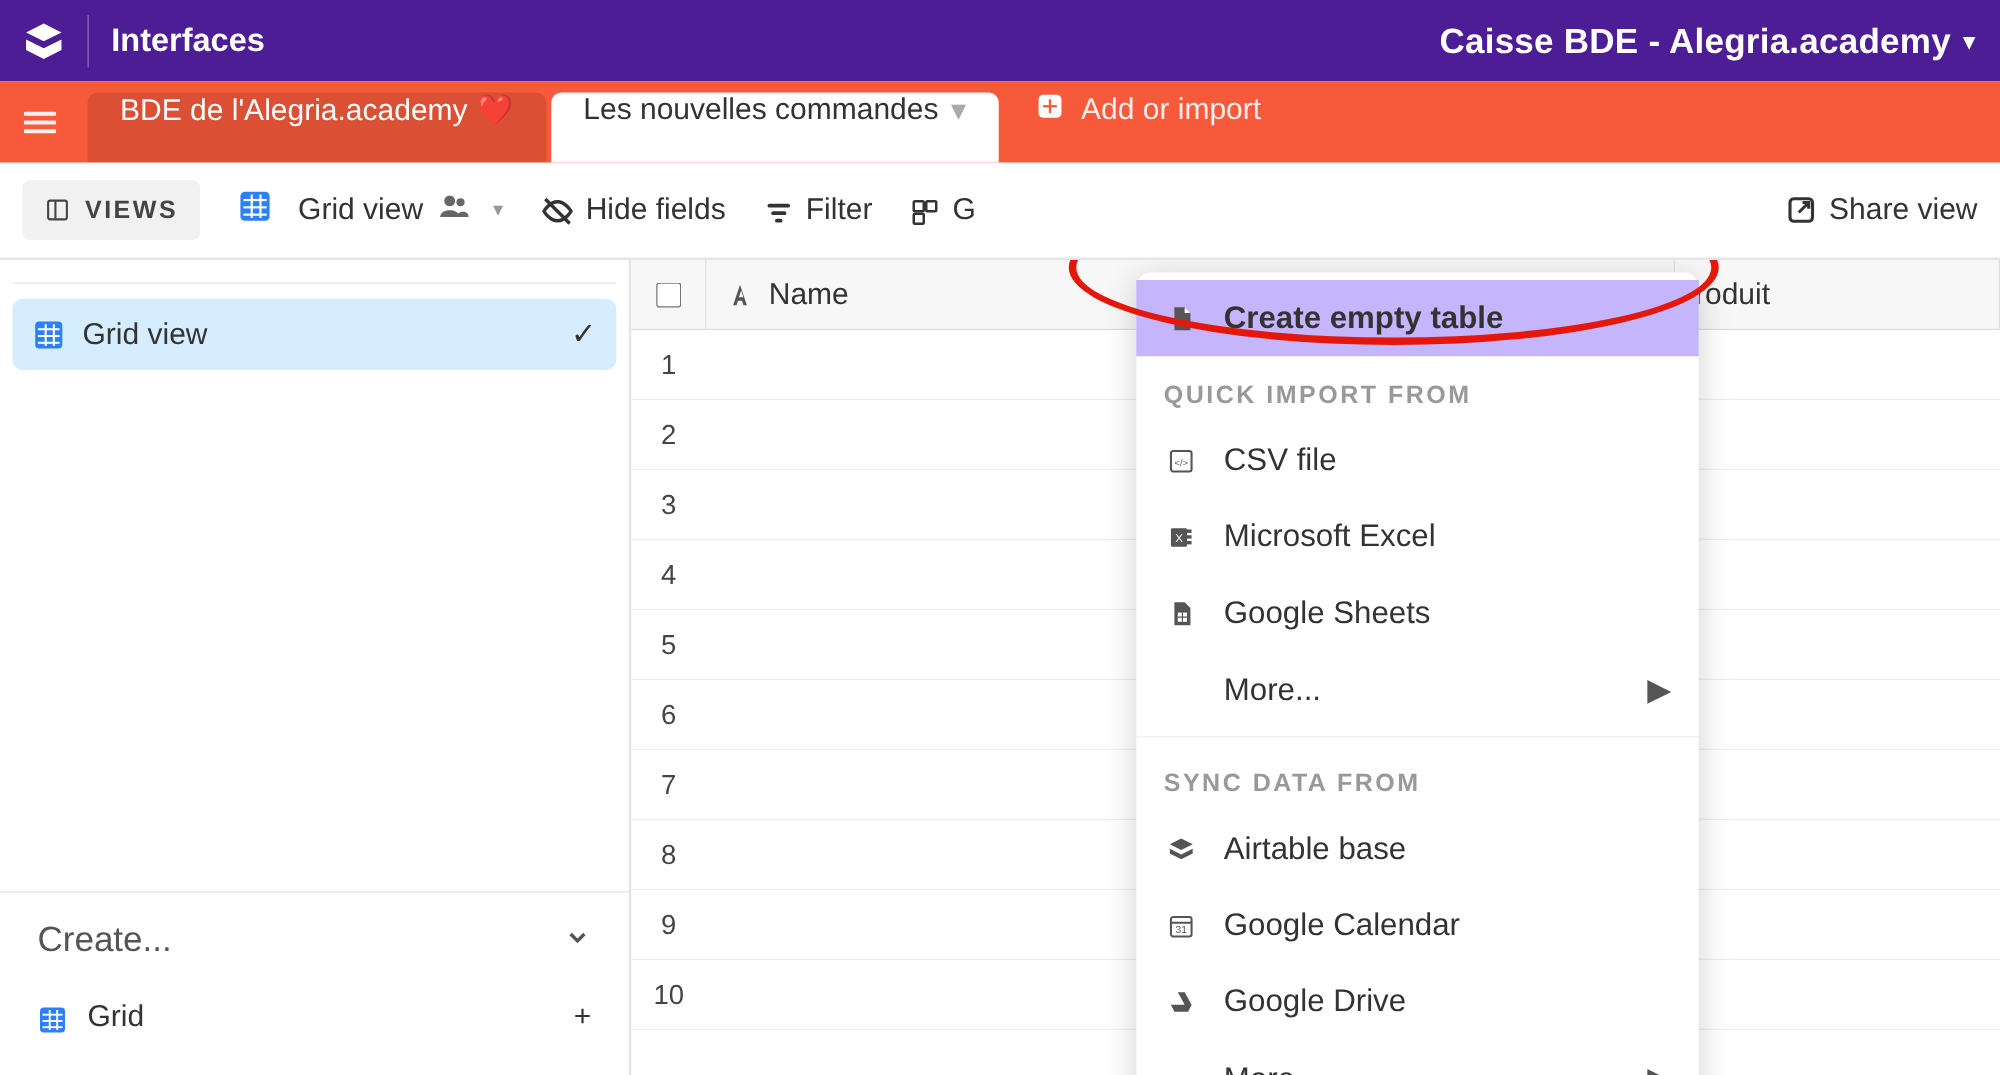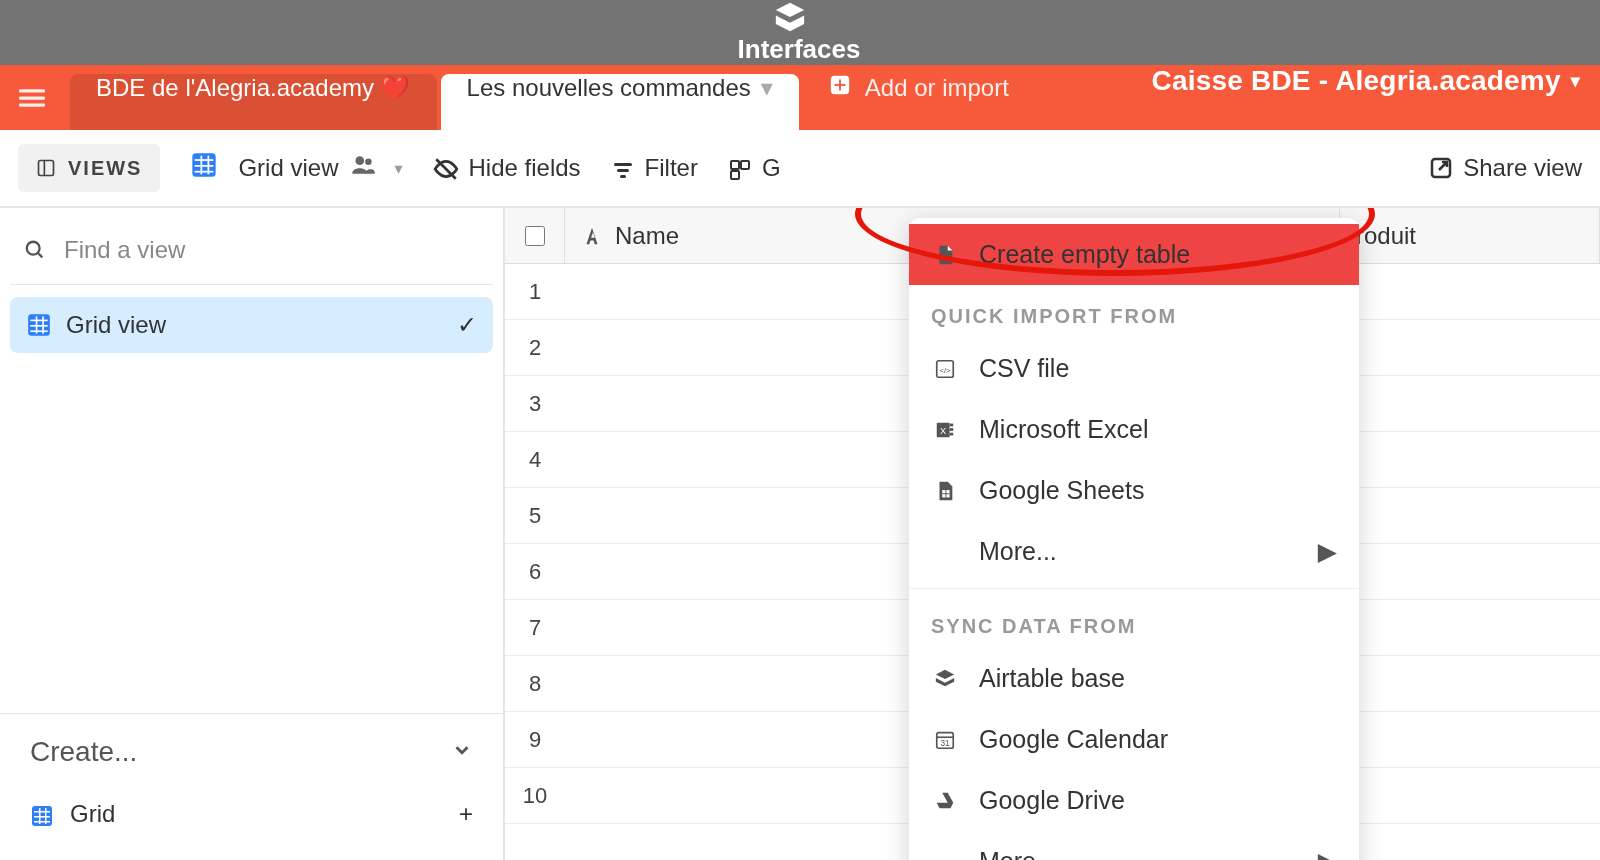--- a/index.html
+++ b/index.html
@@ -5,27 +5,26 @@
   * { box-sizing: border-box; margin: 0; padding: 0; }
   body {
     font-family: -apple-system, BlinkMacSystemFont, "Segoe UI", Helvetica, Arial, sans-serif;
     width: 1600px;
     height: 860px;
     overflow: hidden;
     background: #fff;
     color: #333;
   }
   .topbar {
-    background: #737373;
+    background: #4c1d95;
     height: 65px;
     display: flex;
     align-items: center;
     padding: 0 20px 0 18px;
     color: #fff;
-    flex-direction: column;
   }
   .logo {
     width: 34px; height: 34px;
     margin-right: 18px;
     display: flex; align-items: center; justify-content: center;
   }
   .vdiv {
     width: 1px; height: 42px;
     background: rgba(255,255,255,0.35);
     margin: 0 18px 0 0;
@@ -206,21 +205,21 @@
     padding: 6px 0 8px;
     z-index: 50;
   }
   .menu-item {
     display: flex; align-items: center;
     padding: 16px 22px;
     font-size: 25px;
     color: #333;
     cursor: pointer;
   }
-  .menu-item.highlight { background: #ef4444; }
+  .menu-item.highlight { background: #c4b5fd; font-weight: bold; }
   .menu-item .mi-ico { width: 28px; margin-right: 20px; display: flex; align-items:center; justify-content:center; color: #555; }
   .menu-item .chev { margin-left: auto; color: #555; }
   .menu-section {
     padding: 20px 22px 10px;
     font-size: 20px;
     font-weight: 700;
     letter-spacing: 2px;
     color: #999;
   }
   .menu-sep { height: 1px; background: #eee; margin: 6px 0; }
@@ -343,27 +342,20 @@
     <svg viewBox="0 0 24 24" width="24" height="24" fill="none" stroke="#333" stroke-width="2.5">
         <rect x="3" y="3" width="18" height="18" rx="3"></rect>
         <path d="M10 14 L18 6 M13 6h5v5"></path>
       </svg>
     <span>Share view</span>
   </div>
 </div>
 
 <div class="main">
   <div class="sidebar">
-    <div class="find">
-      <svg viewBox="0 0 24 24" width="22" height="22" fill="none" stroke="#555" stroke-width="2.5">
-          <circle cx="10" cy="10" r="7"></circle>
-          <line x1="20" y1="20" x2="15" y2="15"></line>
-        </svg>
-      <span>Find a view</span>
-    </div>
     <div class="sb-divider"></div>
     <div class="view-item active">
       <svg viewBox="0 0 24 24" width="26" height="26" fill="#2d7ff9">
           <rect x="2" y="2" width="20" height="20" rx="3"></rect>
           <rect x="4" y="7" width="16" height="1.5" fill="#fff"></rect>
           <rect x="4" y="12" width="16" height="1.5" fill="#fff"></rect>
           <rect x="4" y="17" width="16" height="1.5" fill="#fff"></rect>
           <rect x="9" y="4" width="1.5" height="16" fill="#fff"></rect>
           <rect x="15" y="4" width="1.5" height="16" fill="#fff"></rect>
         </svg>

